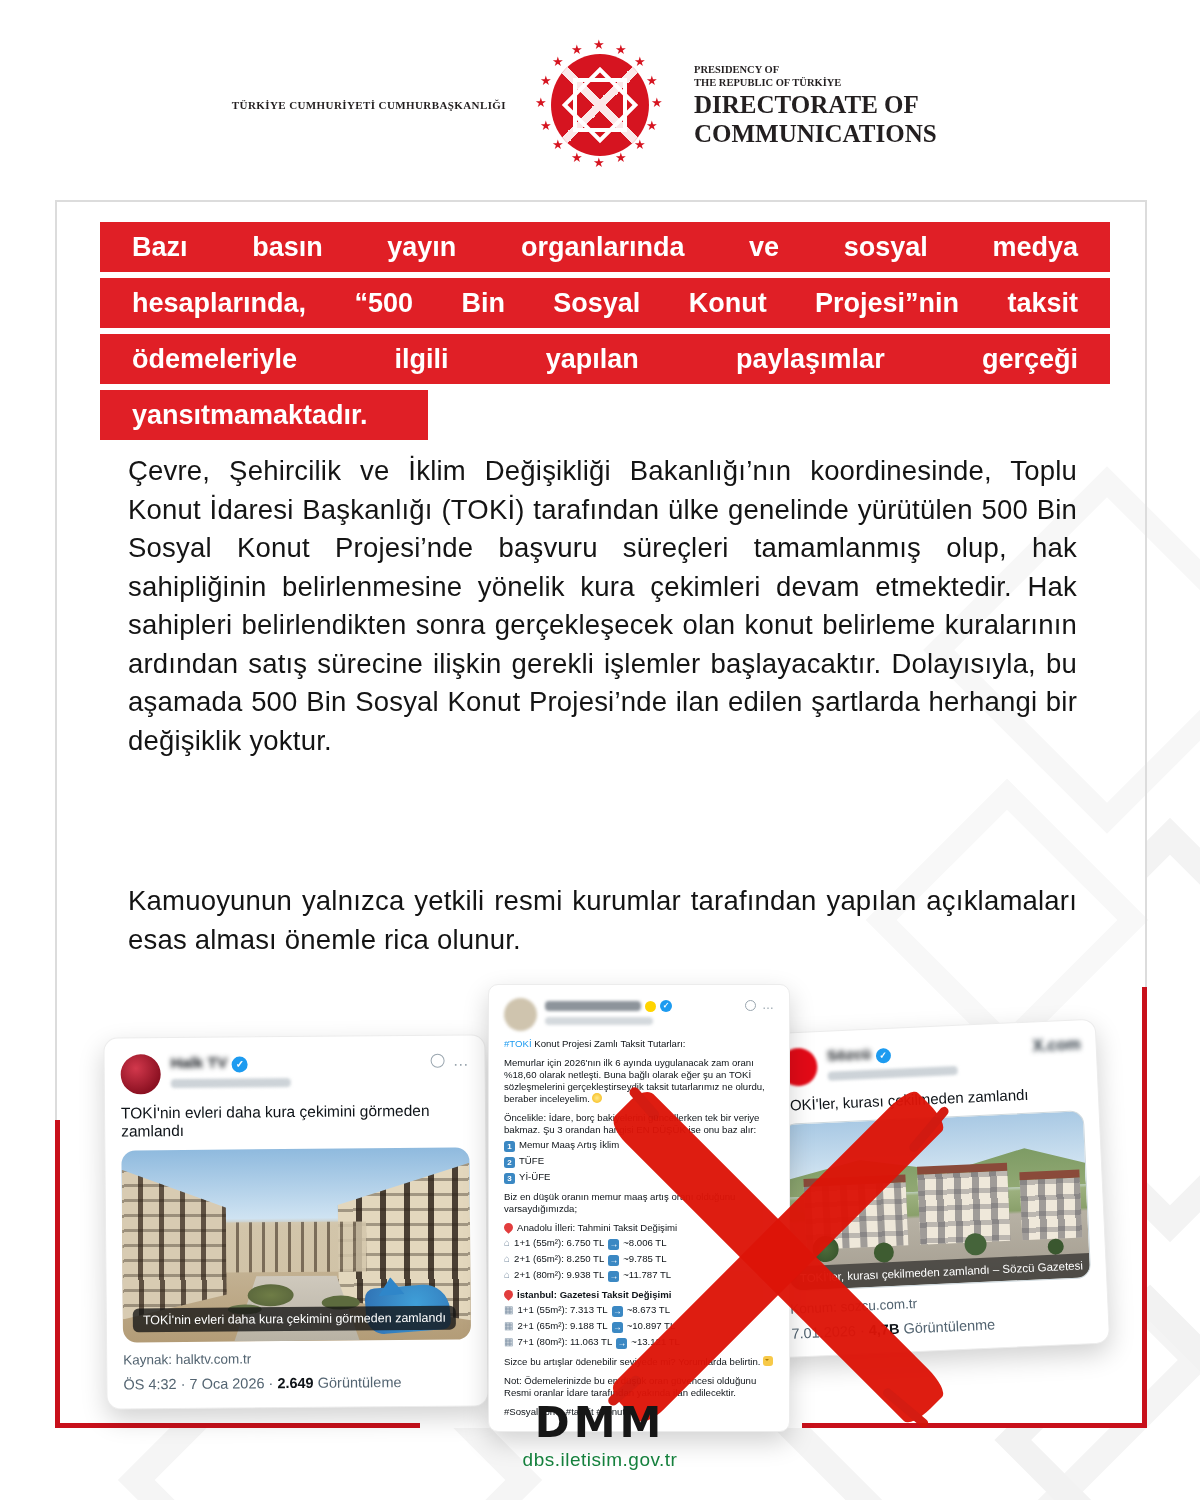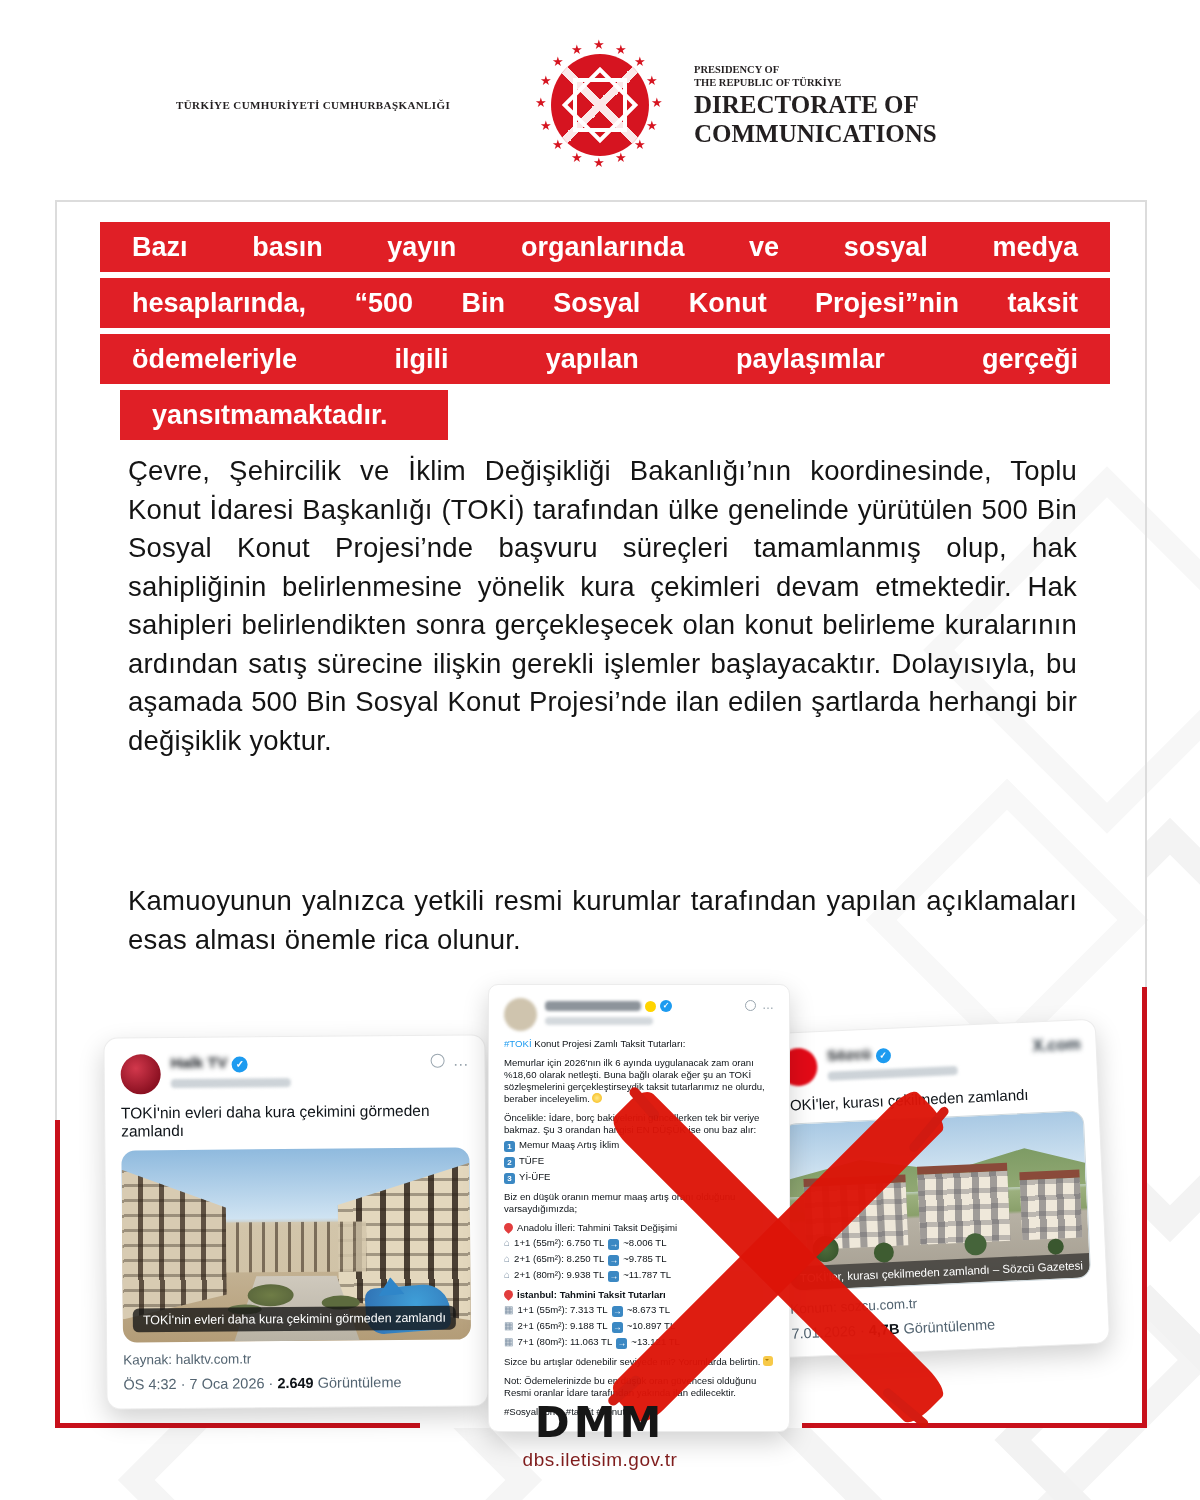--- a/index.html
+++ b/index.html
@@ -10,21 +10,21 @@
   
   .wm { position:absolute; border:26px solid #f3f3f3; transform:rotate(45deg); z-index:0; }
   .wm1 { width:300px; height:300px; right:-120px; top:880px; }
   .wm2 { width:360px; height:360px; right:60px; top:1180px; border-color:#f4f4f4; }
   .wm3 { width:300px; height:300px; left:180px; top:1330px; border-color:#f5f5f5; }
   .wm4 { width:220px; height:220px; right:-60px; top:1330px; border-color:#f2f2f2; }
 
   
   .hdr { position:absolute; top:30px; left:0; width:1200px; height:150px;
          display:flex; align-items:center; justify-content:center; gap:28px; z-index:2; }
-  .hdr-left { font-family:"Liberation Serif", serif; color:#231f20; width:330px; }
+  .hdr-left { text-align:right; font-family:"Liberation Serif", serif; color:#231f20; width:330px; }
   .hdr-left .small { font-size:11px; font-weight:bold; letter-spacing:.4px; }
   .hdr-left .big   { font-size:26px; font-weight:bold; letter-spacing:.5px; margin-top:2px; }
   .hdr-right { text-align:left; font-family:"Liberation Serif", serif; color:#231f20; width:330px; }
   .hdr-right .small { font-size:10.5px; font-weight:bold; line-height:1.25; }
   .hdr-right .big   { font-size:25px; font-weight:bold; line-height:1.05; margin-top:3px; }
 
   .emblem { position:relative; width:132px; height:132px; flex:0 0 132px; }
   .emblem .disc { position:absolute; left:17px; top:15px; width:98px; height:102px;
                   border-radius:50%; background:#d61420; overflow:hidden; }
   .emblem .disc .lat1, .emblem .disc .lat2 { position:absolute; left:22px; top:24px;
@@ -49,21 +49,21 @@
   .b-rgray  { position:absolute; top:0; right:0; width:2px; height:787px; background:#dcdcdc; }
   .b-rred   { position:absolute; top:787px; right:0; width:5px; bottom:0; background:#c8101b; }
   .b-bl     { position:absolute; bottom:0; left:0; width:365px; height:5px; background:#c8101b; }
   .b-br     { position:absolute; bottom:0; right:0; width:345px; height:5px; background:#c8101b; }
 
   
   .bars { position:absolute; left:45px; right:37px; top:22px; z-index:2; }
   .bar  { background:#e01f26; color:#fff; font-weight:bold; font-size:27px;
           padding:10px 32px; margin-bottom:6px; line-height:30px;
           text-align:justify; text-align-last:justify; }
-  .bar.short { display:inline-block; text-align:right; text-align-last:left; padding-right:60px;margin-left:20px; }
+  .bar.short { display:inline-block; text-align:right; text-align-last:left; padding-right:60px; }
 
   
   .bodytxt { position:absolute; left:73px; right:70px; z-index:2; color:#141414;
              font-size:27.5px; line-height:38.5px; text-align:justify; letter-spacing:.2px; }
   .p1 { top:252px; }
   .p2 { top:682px; }
 
   
   .tweets { position:absolute; left:0; top:780px; width:1092px; height:448px; z-index:3; }
   .tw { position:absolute; background:#fff; border-radius:14px;
@@ -173,21 +173,21 @@
   .s2 { transform:rotate(-45deg); }
   .stroke:before { content:""; position:absolute; left:-8px; top:8px; width:40px; height:10px;
       background:#d31309; border-radius:6px; transform:rotate(4deg); }
   .stroke:after { content:""; position:absolute; right:-10px; bottom:6px; width:56px; height:9px;
       background:#d31309; border-radius:6px; transform:rotate(-5deg); }
 
   
   .footer { position:absolute; left:0; top:1398px; width:1200px; text-align:center; z-index:4; }
   .dmm { font-size:42px; font-weight:900; letter-spacing:4px; color:#161616;
          font-family:"DejaVu Sans", sans-serif; }
-  .url { font-size:19px; color:#7f1d1d; margin-top:2px; letter-spacing:.5px; }
+  .url { font-size:19px; color:#15803d; margin-top:2px; letter-spacing:.5px; }
 </style>
 </head>
 <body>
 
 <div class="page">
 
   <div class="wm wm1"></div>
   <div class="wm wm2"></div>
   <div class="wm wm3"></div>
   <div class="wm wm4"></div>
@@ -297,21 +297,21 @@
         <div class="line"><span>Memurlar için 2026'nın ilk 6 ayında uygulanacak zam oranı %18,60 olarak netleşti. Buna bağlı olarak eğer şu an TOKİ sözleşmelerini gerçekleştirseydik taksit tutarlarımız ne olurdu, beraber inceleyelim.</span><span class="bulb"></span></div>
         <div class="line">Öncelikle: İdare, borç bakiyelerini güncellerken tek bir veriye bakmaz. Şu 3 orandan hangisi EN DÜŞÜK ise onu baz alır:</div>
         <div class="line tight"><span class="kc">1</span><span>Memur Maaş Artış İklim</span></div>
         <div class="line tight"><span class="kc">2</span><span>TÜFE</span></div>
         <div class="line tight"><span class="kc">3</span><span>Yİ-ÜFE</span></div>
         <div class="line">Biz en düşük oranın memur maaş artış oranı olduğunu varsaydığımızda;</div>
         <div class="line" style="font-weight:normal;"><span class="pin"></span><span>Anadolu İlleri: Tahmini Taksit Değişimi</span></div>
         <div class="line tight"><span class="hico">⌂</span><span>1+1 (55m²): 6.750 TL</span><span class="arr">→</span><span>~8.006 TL</span></div>
         <div class="line tight"><span class="hico">⌂</span><span>2+1 (65m²): 8.250 TL</span><span class="arr">→</span><span>~9.785 TL</span></div>
         <div class="line tight"><span class="hico">⌂</span><span>2+1 (80m²): 9.938 TL</span><span class="arr">→</span><span>~11.787 TL</span></div>
-        <div class="line" style="font-weight:bold;"><span class="pin"></span><span>İstanbul: Tahmini Taksit Tutarları</span></div>
+        <div class="line" style="font-weight:bold;"><span class="pin"></span><span>İstanbul: Gazetesi Taksit Değişimi</span></div>
         <div class="line tight"><span class="hico">▦</span><span>1+1 (55m²): 7.313 TL</span><span class="arr">→</span><span>~8.673 TL</span></div>
         <div class="line tight"><span class="hico">▦</span><span>2+1 (65m²): 9.188 TL</span><span class="arr">→</span><span>~10.897 TL</span></div>
         <div class="line tight"><span class="hico">▦</span><span>7+1 (80m²): 11.063 TL</span><span class="arr">→</span><span>~13.121 TL</span></div>
         <div class="line"><span>Sizce bu artışlar ödenebilir seviyede mi? Yorumlarda belirtin.</span><span class="hand"></span></div>
         <div class="line"><span>Not: Ödemelerinizde bu en düşük oran güvencesi olduğunu</span><br><span>Resmi oranlar İdare tarafından yakında ilan edilecektir.</span></div>
         <div class="line link">#SosyalKonut #taksit #konut</div>
       </article>
 
       <article class="tw tw-right">
         <div class="tw-head">

